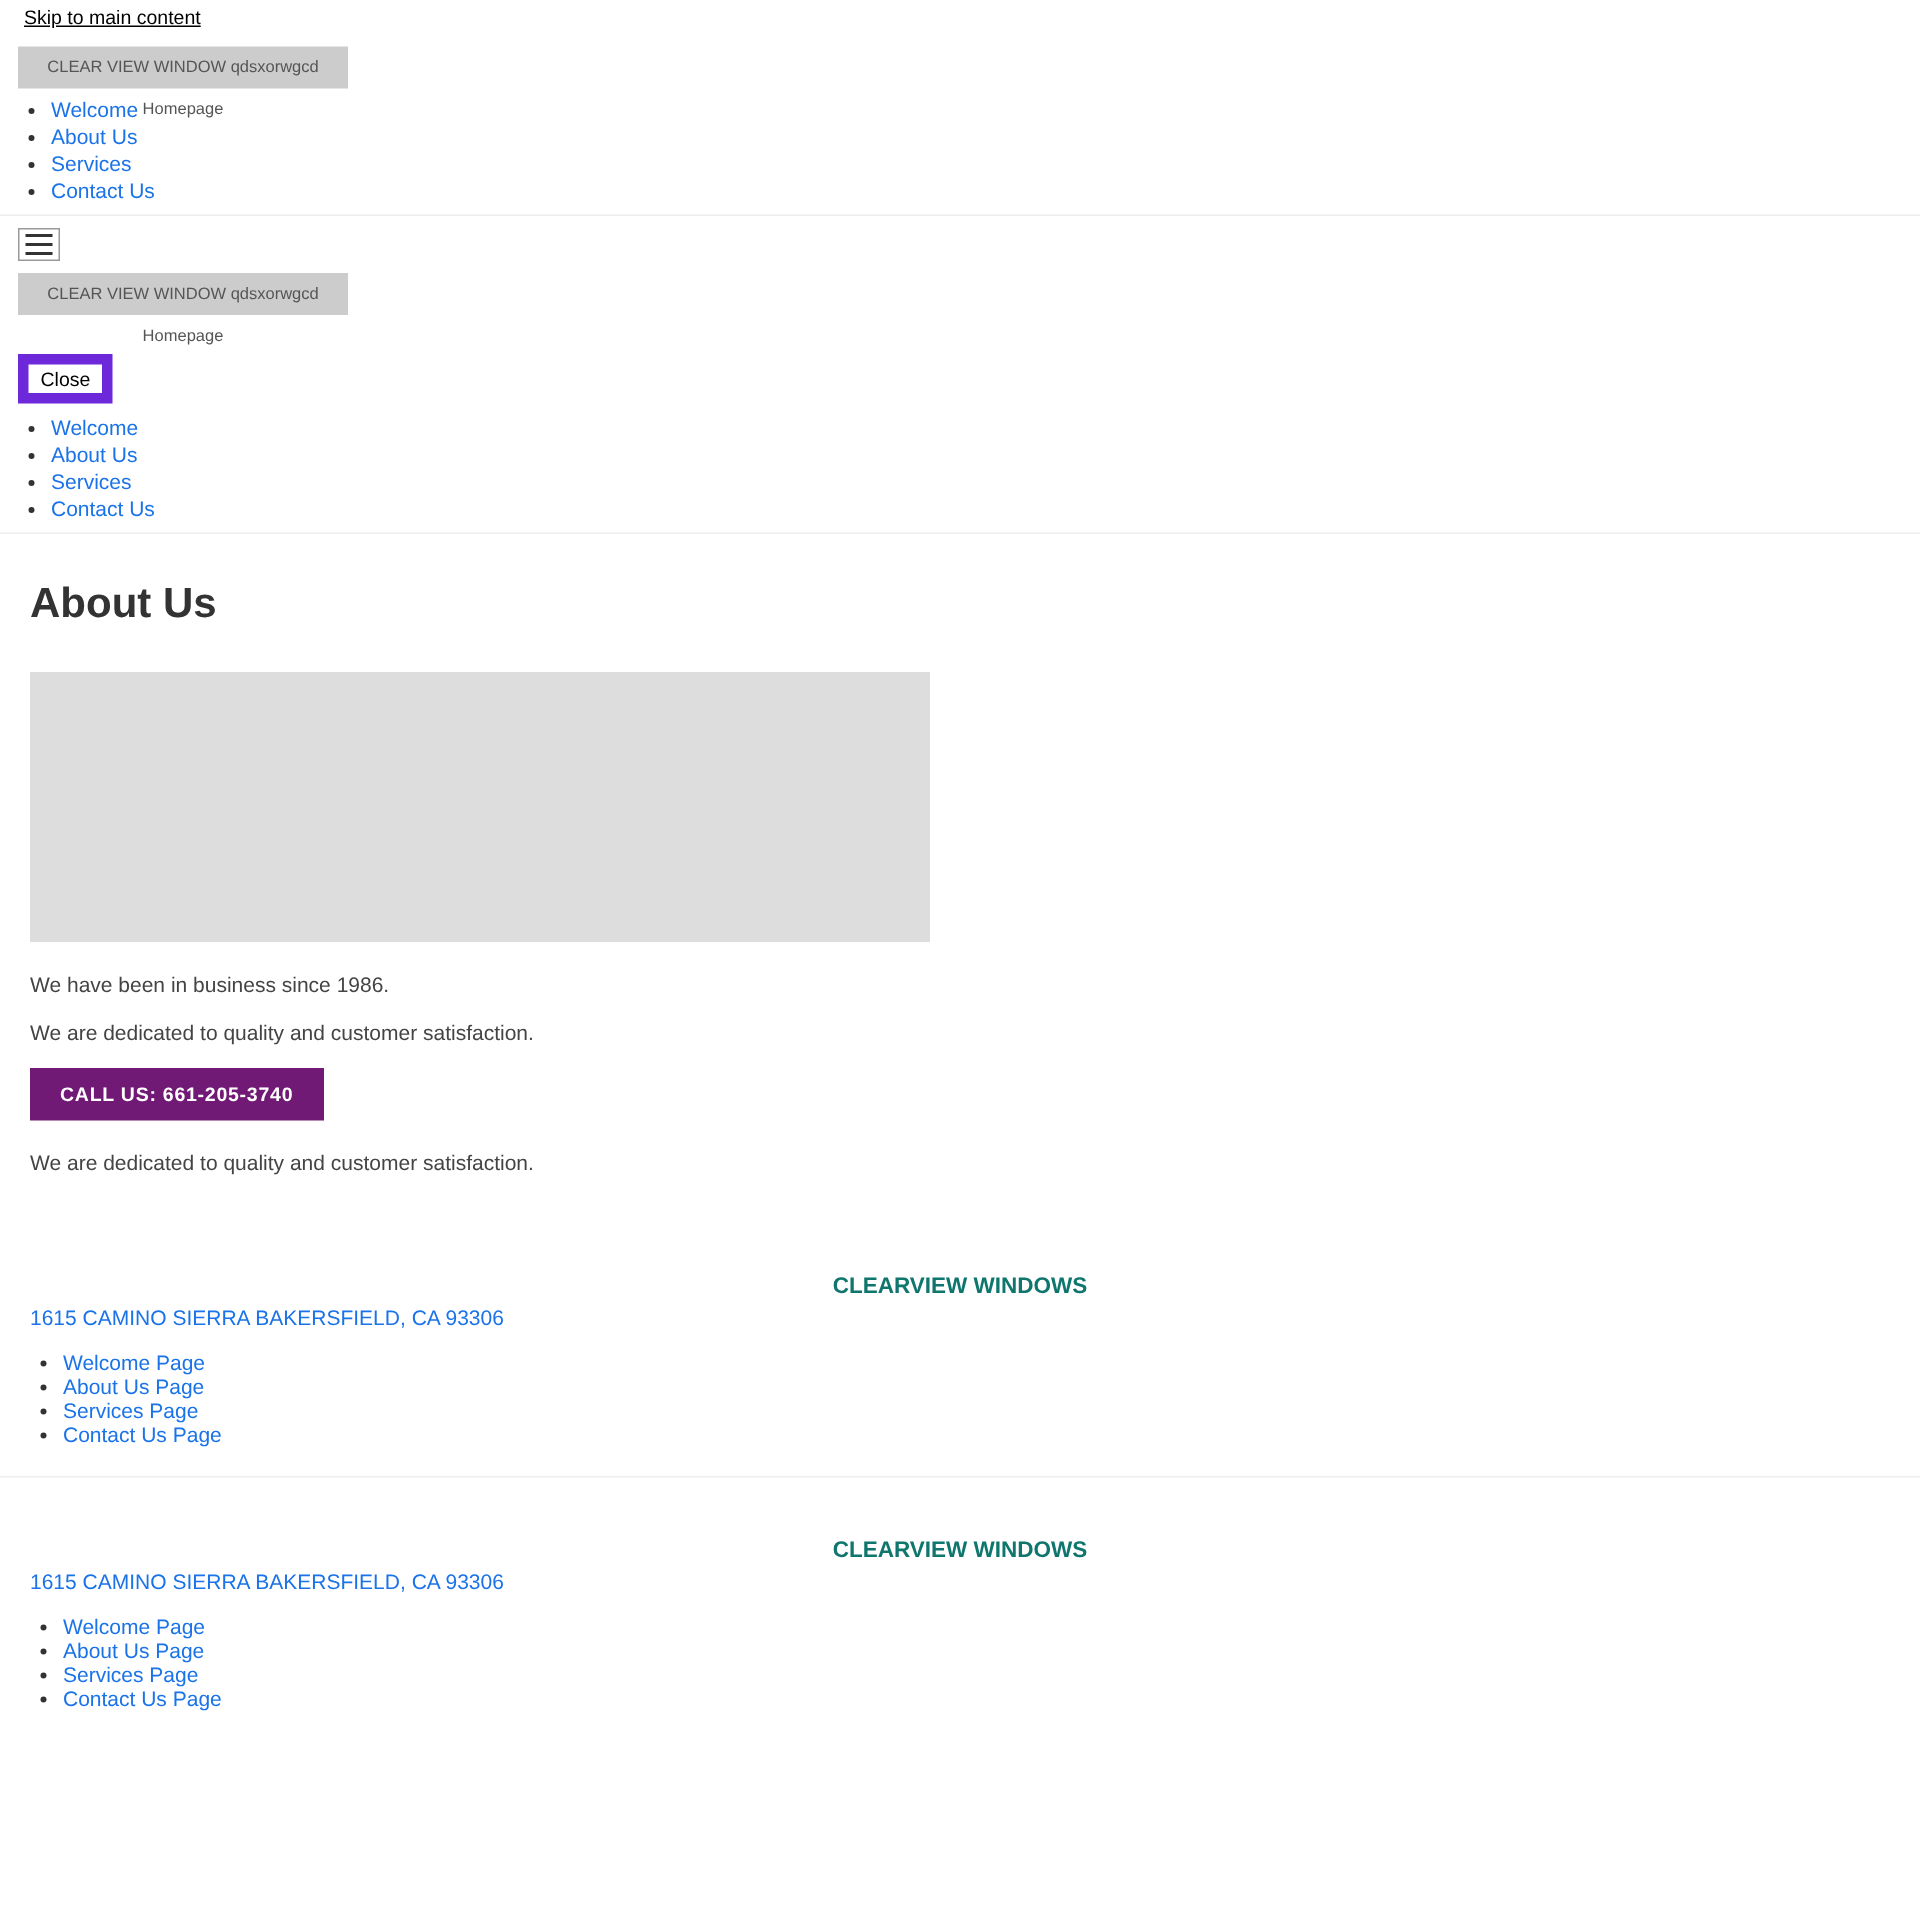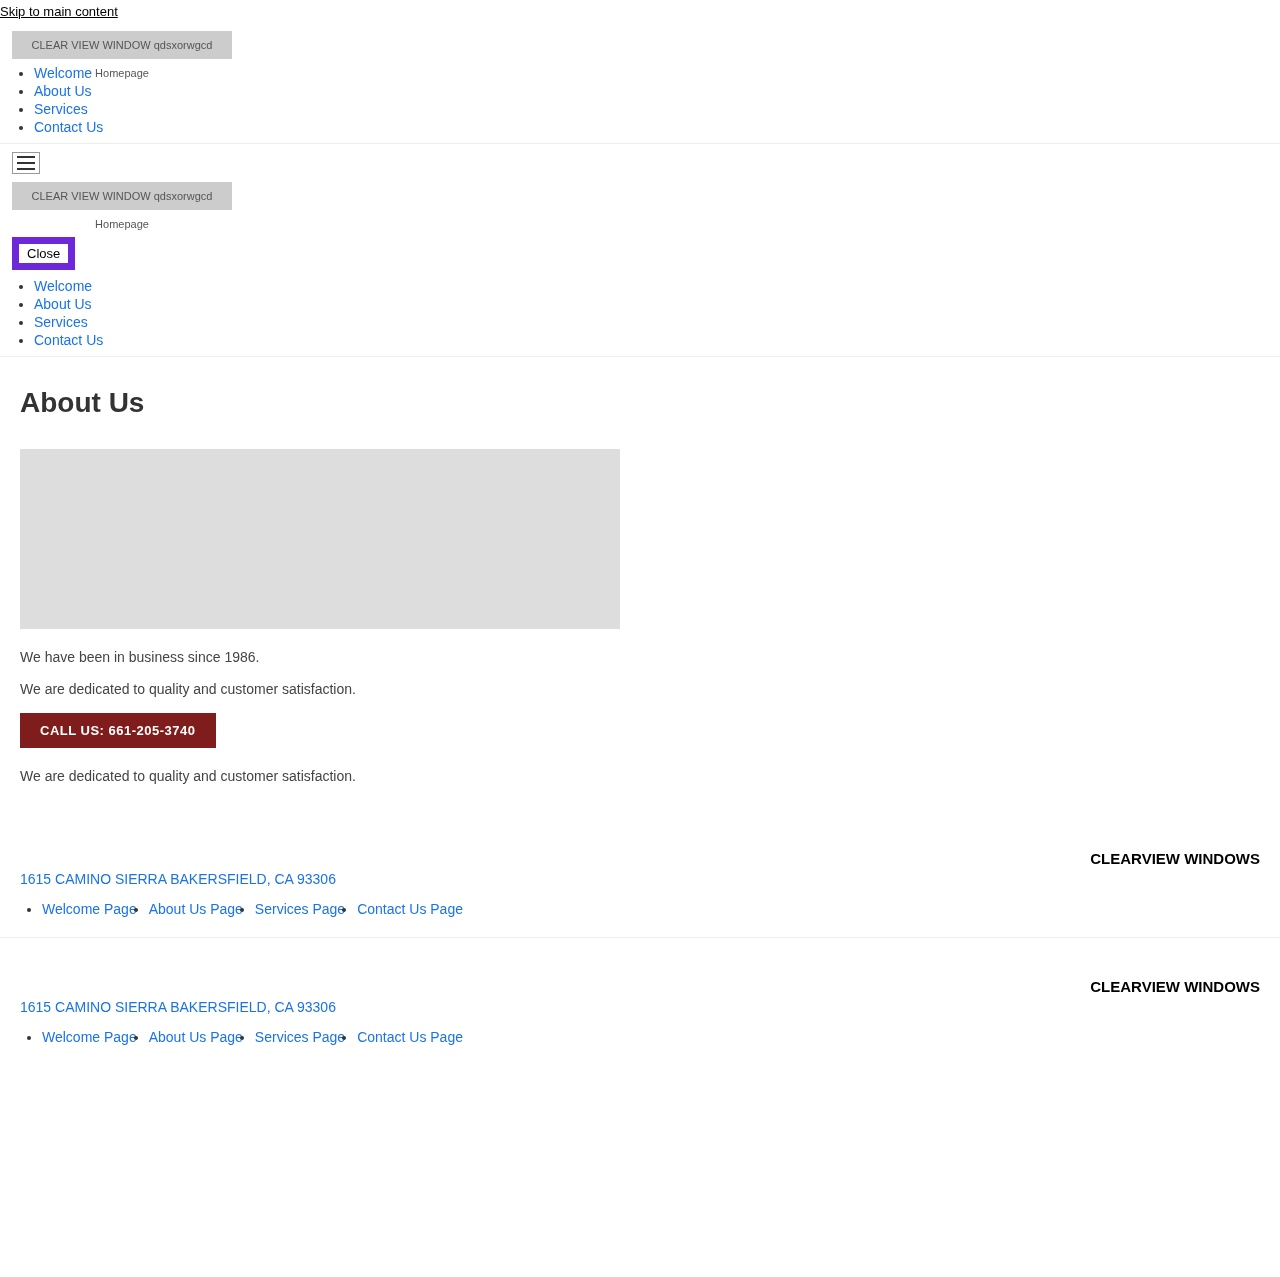--- a/index.html
+++ b/index.html
@@ -3,21 +3,21 @@
   <meta charset="utf-8">
   <style>
     * { margin: 0; padding: 0; box-sizing: border-box; }
     body { font-family: Arial, sans-serif; font-size: 14px; color: #333; background: #fff; }
     
     
     .skip-link {
       display: block;
       color: #000;
       text-decoration: underline;
-      padding: 4px 0;
+      padding: 4px 16px;
       font-size: 13px;
     }
 
     
     .top-nav {
       padding: 8px 12px;
       background: #fff;
       border-bottom: 1px solid #eee;
     }
     .top-nav .logo-area {
@@ -130,56 +130,56 @@
     
     .content-para {
       font-size: 14px;
       color: #444;
       margin-bottom: 16px;
     }
 
     
     .cta-button {
       display: inline-block;
-      background: #7f1d1d;
+      background: #701a75;
       color: #fff;
       padding: 10px 20px;
       font-size: 13px;
       font-weight: bold;
       text-decoration: none;
       border: none;
       cursor: pointer;
       margin-bottom: 20px;
       letter-spacing: 0.5px;
     }
 
     
     .footer-section {
       padding: 30px 20px 10px 20px;
       text-align: left;
     }
     .footer-company-name {
-      text-align: right;
-      color: #000000;
+      text-align: center;
+      color: #0f766e;
       font-size: 15px;
       font-weight: bold;
       margin-bottom: 4px;
     }
     .footer-address {
       text-align: left;
       color: #1a73e8;
       font-size: 14px;
       margin-bottom: 14px;
     }
     .footer-section ul {
       list-style: disc;
       padding-left: 22px;
       display: flex;
-      flex-direction: row;
-      gap: 12px;
+      flex-direction: column;
+      gap: 0;
     }
     .footer-section ul li a {
       color: #1a73e8;
       text-decoration: none;
       font-size: 14px;
     }
 
     .footer-divider {
       border: none;
       border-top: 1px solid #eee;

